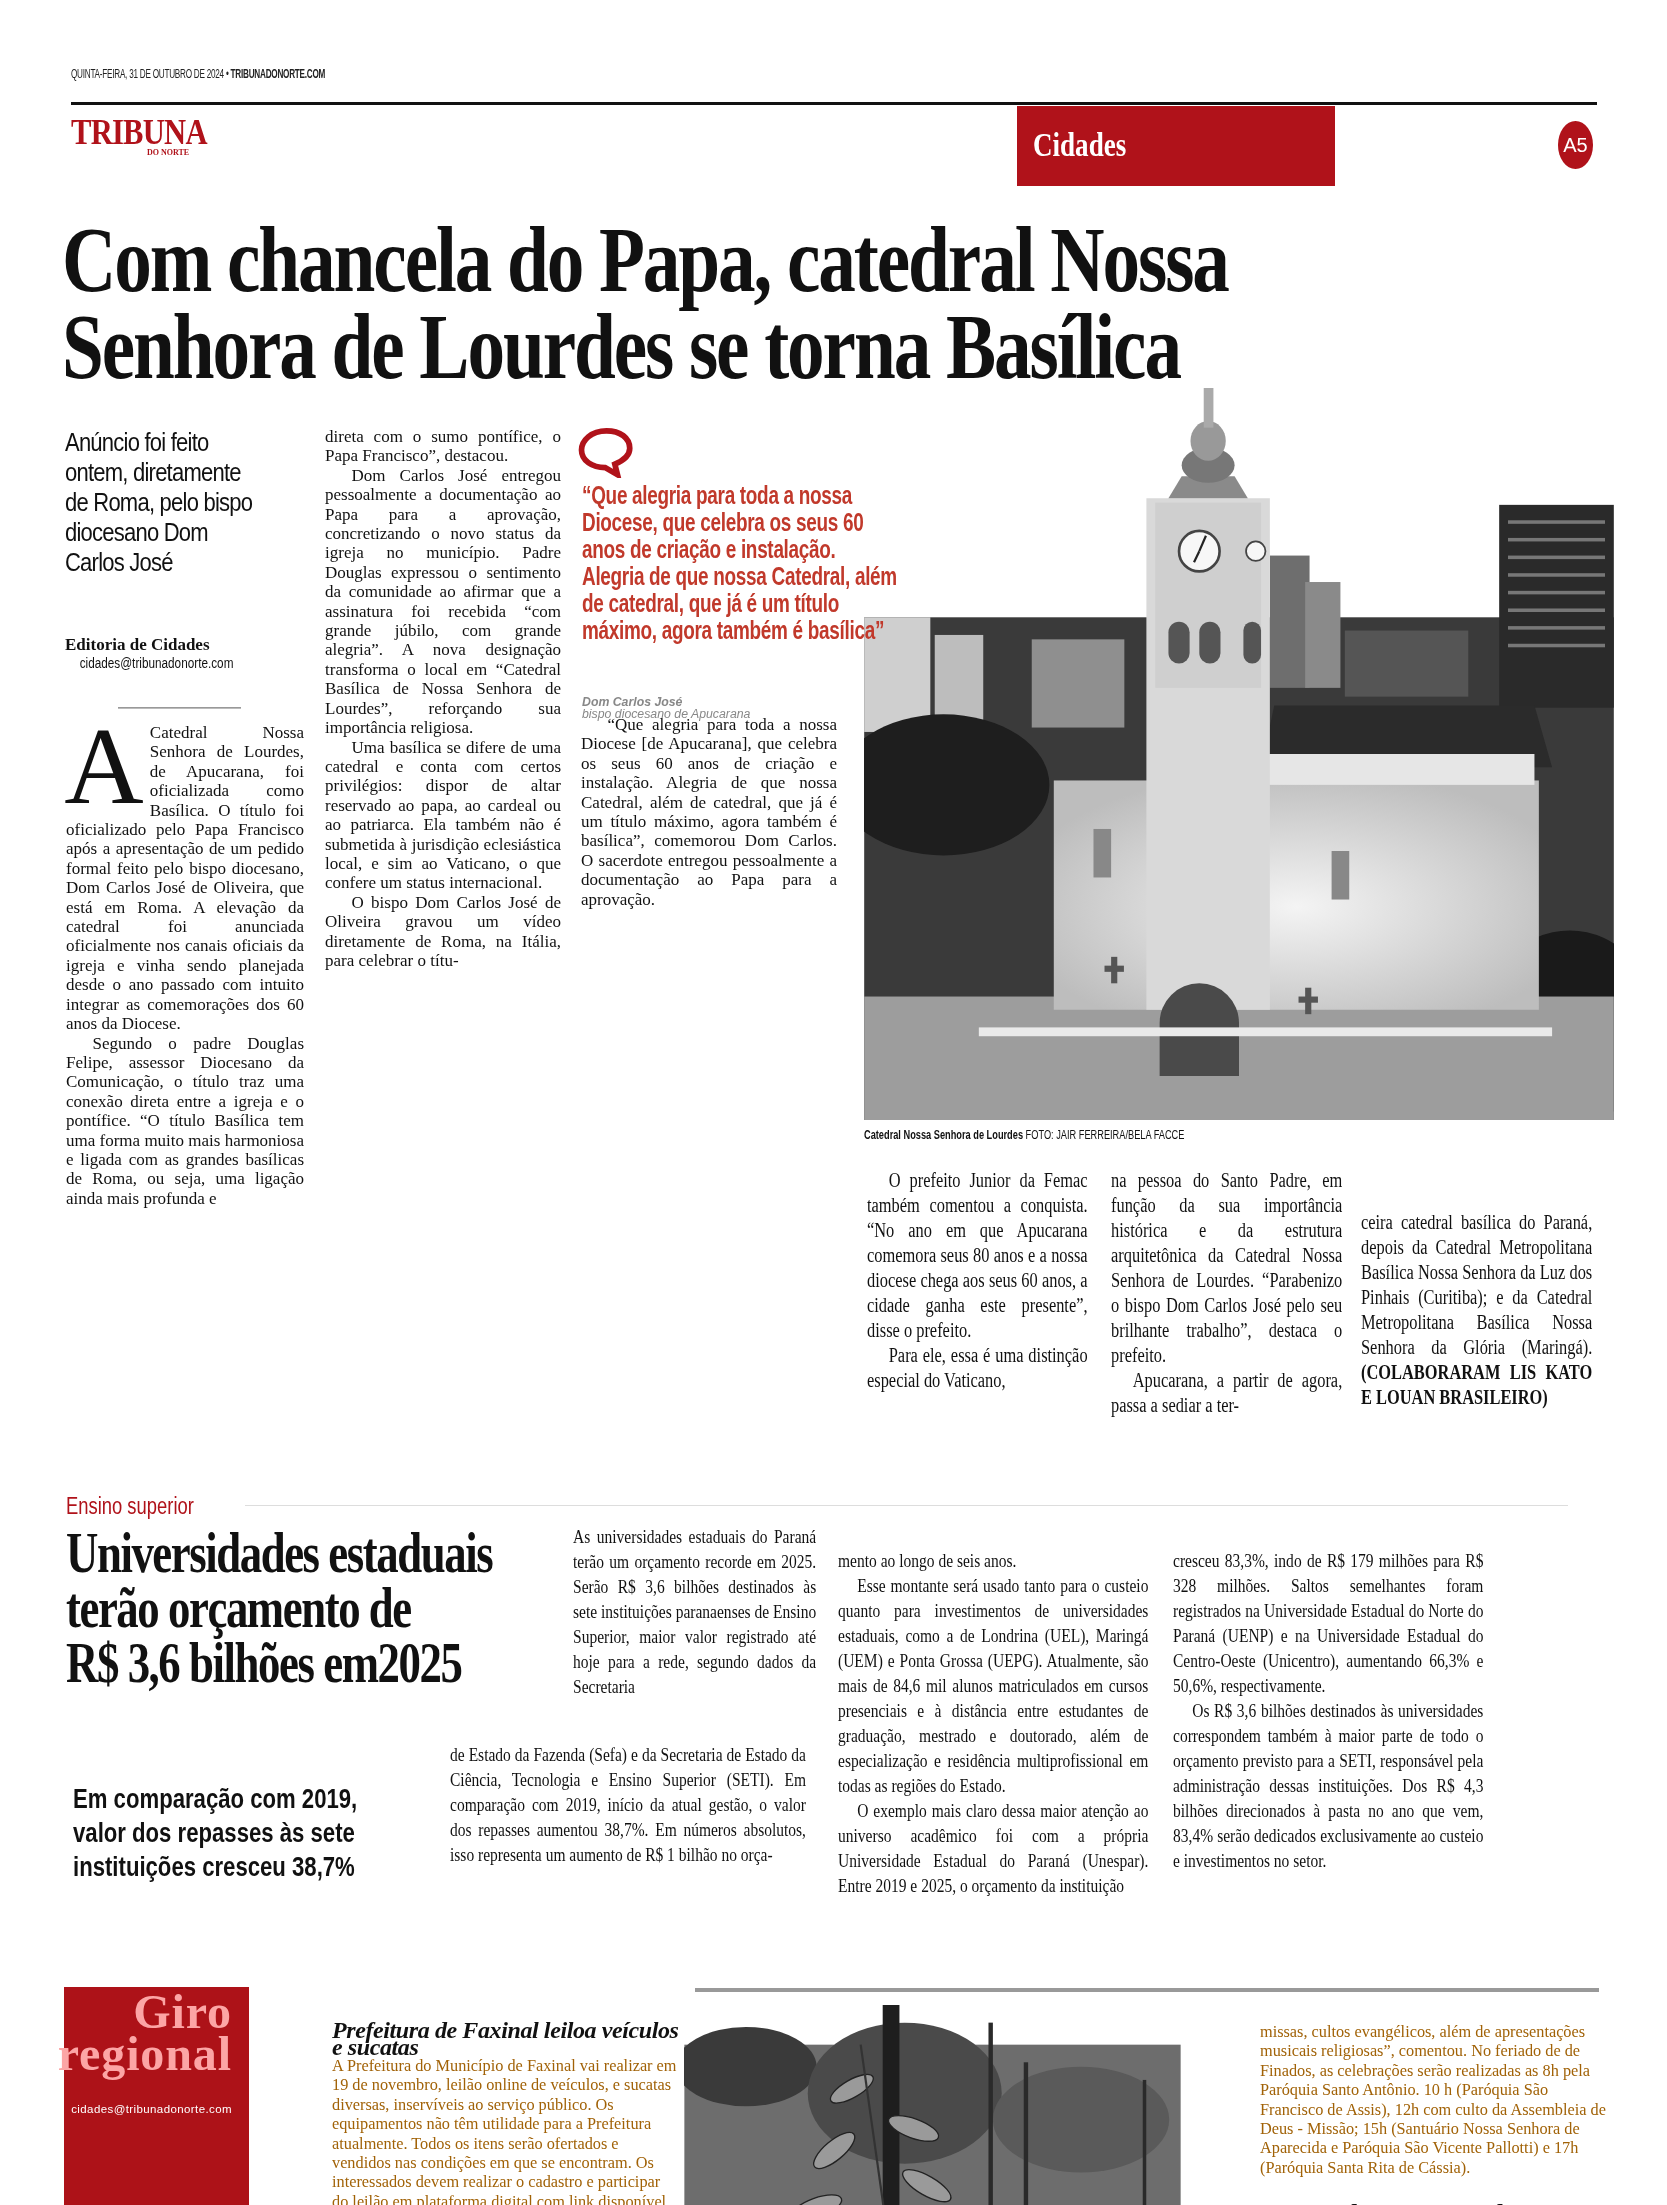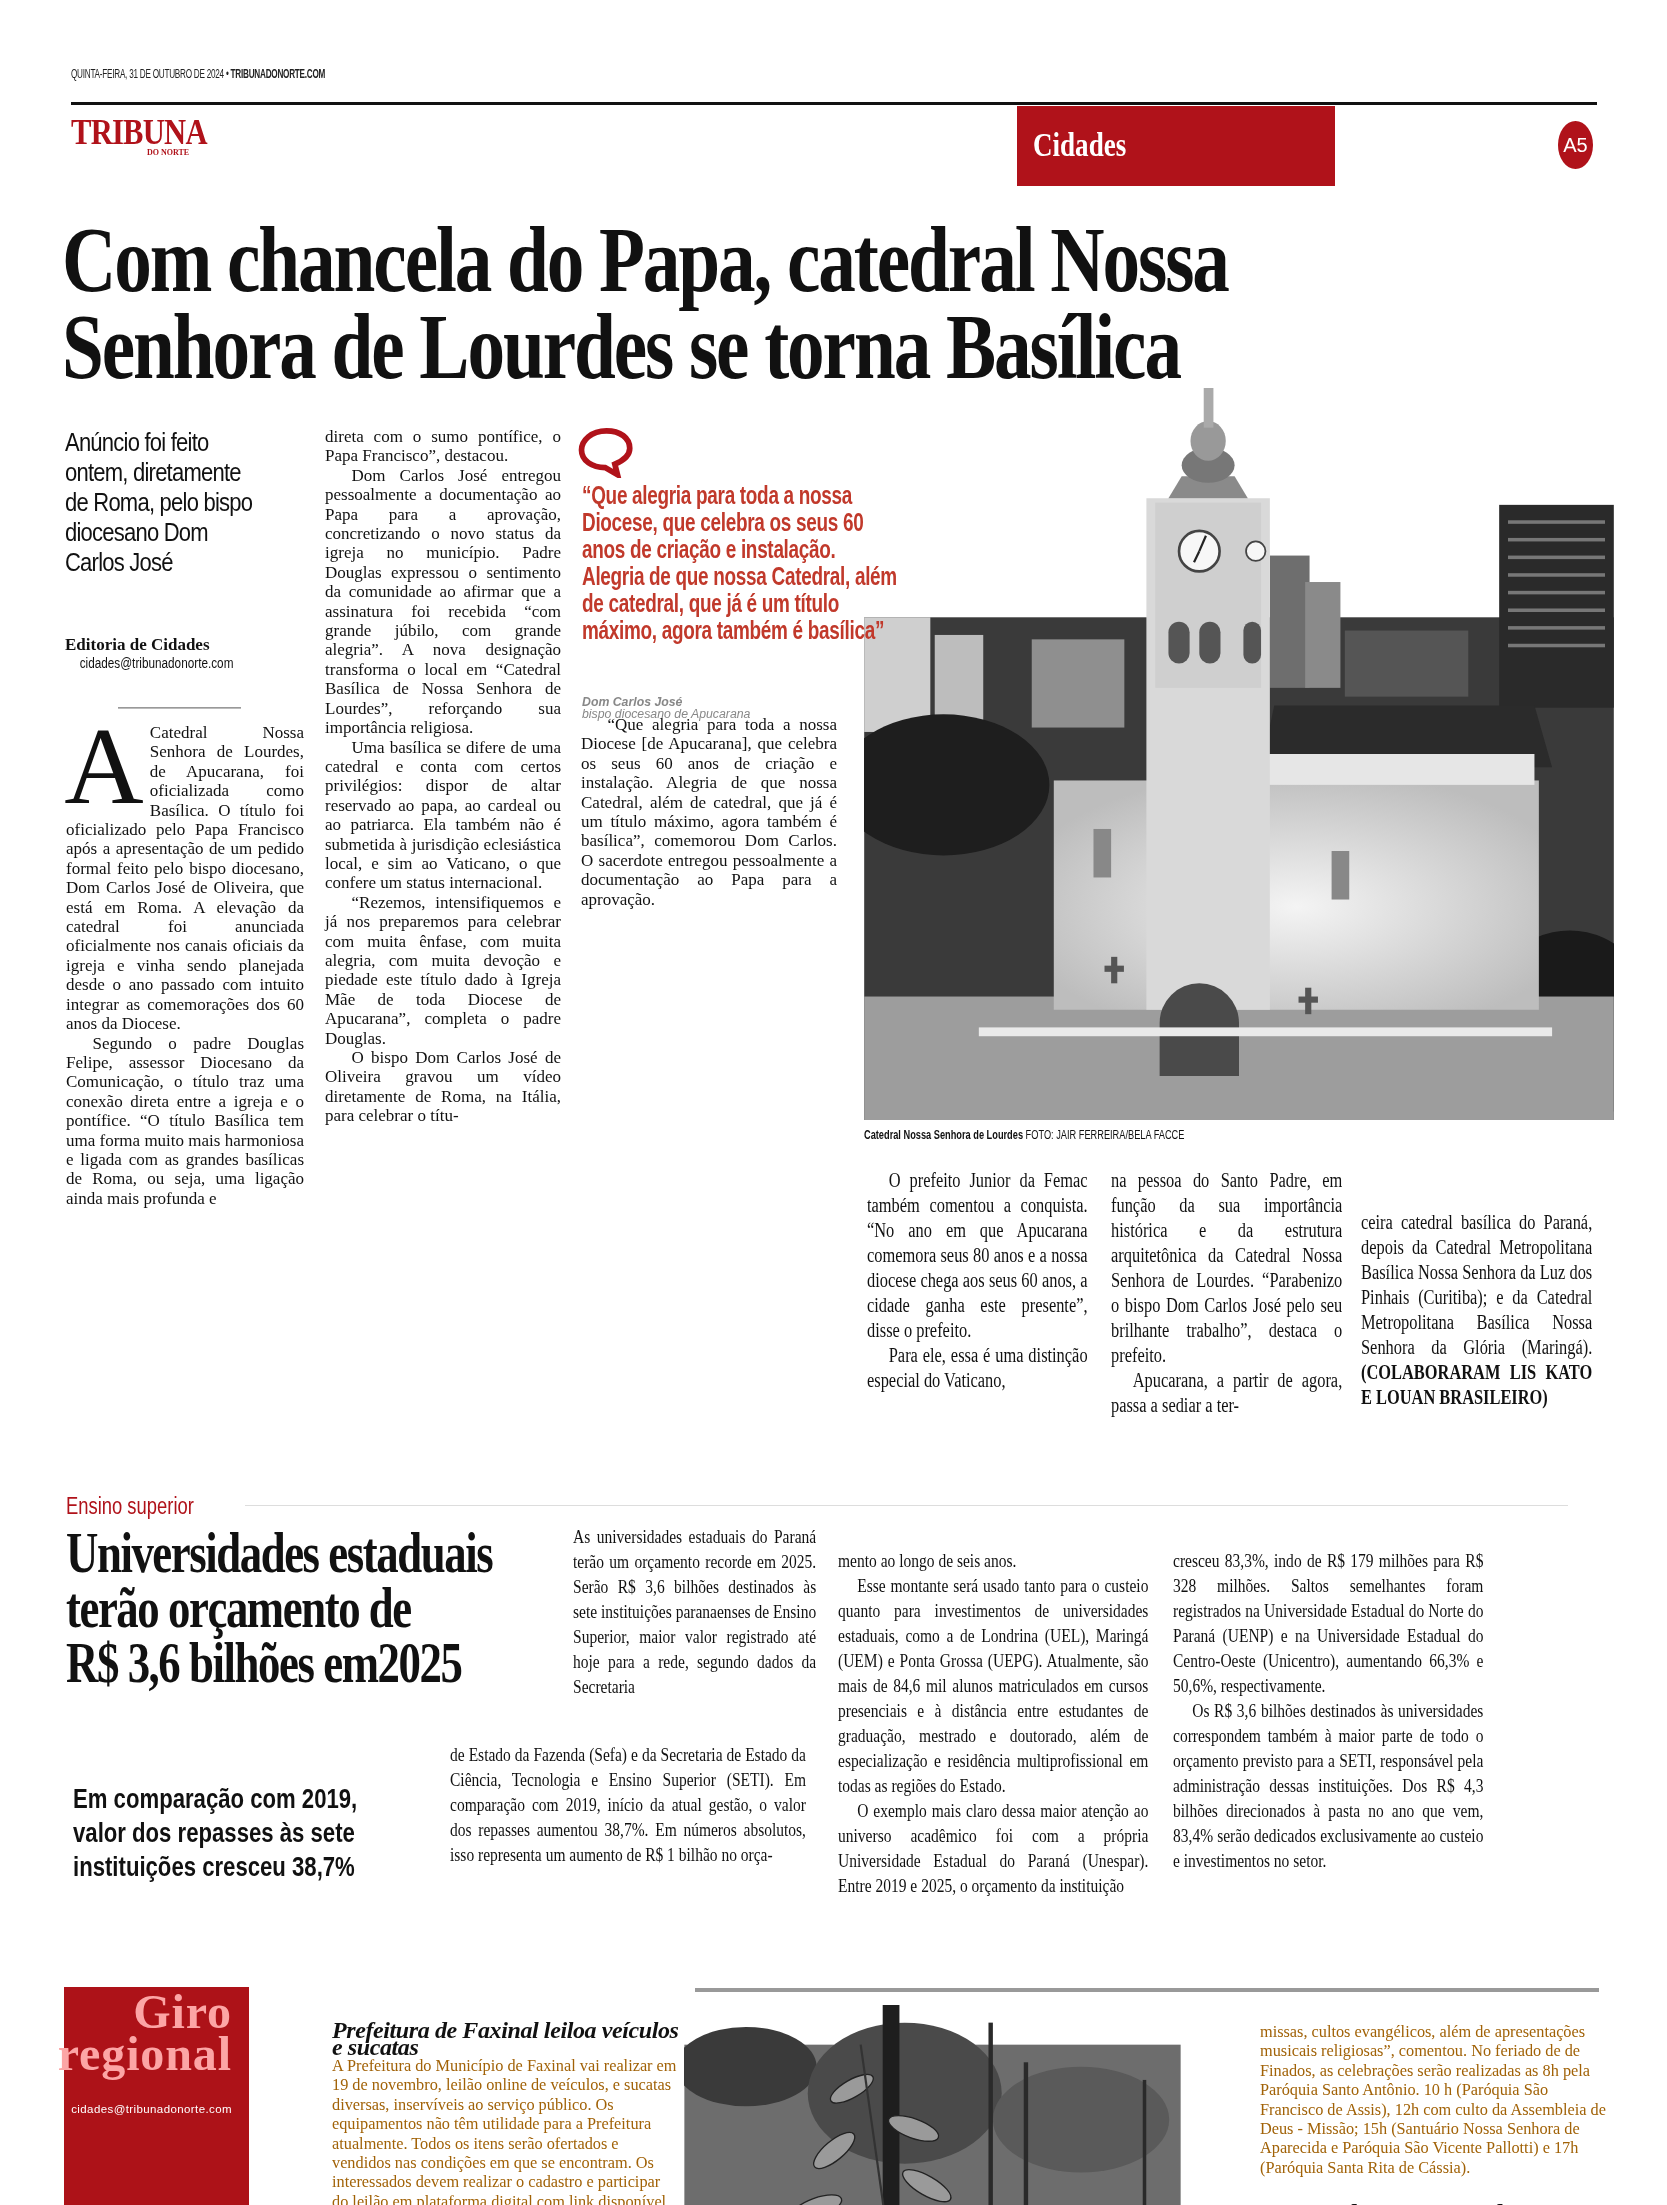--- a/index.html
+++ b/index.html
@@ -178,21 +178,20 @@
 
 <div class="abs col c1">
   <p class="noind"><span class="dropcap">A</span><span>Catedral Nossa Senhora de Lourdes, de Apucarana, foi oficializada como Basílica. O título foi oficializado pelo Papa Francisco após a apresentação de um pedido formal feito pelo bispo diocesano, Dom Carlos José de Oliveira, que está em Roma. A elevação da catedral foi anunciada oficialmente nos canais oficiais da igreja e vinha sendo planejada desde o ano passado com intuito integrar as comemorações dos 60 anos da Diocese.</span></p>
   <p>Segundo o padre Douglas Felipe, assessor Diocesano da Comunicação, o título traz uma conexão direta entre a igreja e o pontífice. “O título Basílica tem uma forma muito mais harmoniosa e ligada com as grandes basílicas de Roma, ou seja, uma ligação ainda mais profunda e</p>
 </div>
 
 <div class="abs col c2">
   <p class="noind">direta com o sumo pontífice, o Papa Francisco”, destacou.</p>
   <p>Dom Carlos José entregou pessoalmente a documentação ao Papa para a aprovação, concretizando o novo status da igreja no município. Padre Douglas expressou o sentimento da comunidade ao afirmar que a assinatura foi recebida “com grande júbilo, com grande alegria”. A nova designação transforma o local em “Catedral Basílica de Nossa Senhora de Lourdes”, reforçando sua importância religiosa.</p>
   <p>Uma basílica se difere de uma catedral e conta com certos privilégios: dispor de altar reservado ao papa, ao cardeal ou ao patriarca. Ela também não é submetida à jurisdição eclesiástica local, e sim ao Vaticano, o que confere um status internacional.</p>
-  <p>“Rezemos, intensifiquemos e já nos preparemos para celebrar com muita ênfase, com muita alegria, com muita devoção e piedade este título dado à Igreja Mãe de toda Diocese de Apucarana”, completa o padre Douglas.</p>
   <p>O bispo Dom Carlos José de Oliveira gravou um vídeo diretamente de Roma, na Itália, para celebrar o títu-</p>
 </div>
 
 <div class="abs quote-icon">
   <svg width="57" height="51" viewBox="0 0 130 115">
     <path d="M65 8 C30 8 8 30 8 52 C8 76 32 92 62 92 L90 108 L84 84 C104 76 118 64 118 48 C118 24 96 8 65 8 Z" fill="none" stroke="#b0121a" stroke-width="13"></path>
   </svg>
 </div>
 <div class="abs pullquote">“Que alegria para toda a nossa Diocese, que celebra os seus 60 anos de criação e instalação. Alegria de que nossa Catedral, além de catedral, que já é um título máximo, agora também é basílica”</div>
 <div class="abs pq-attrib">

